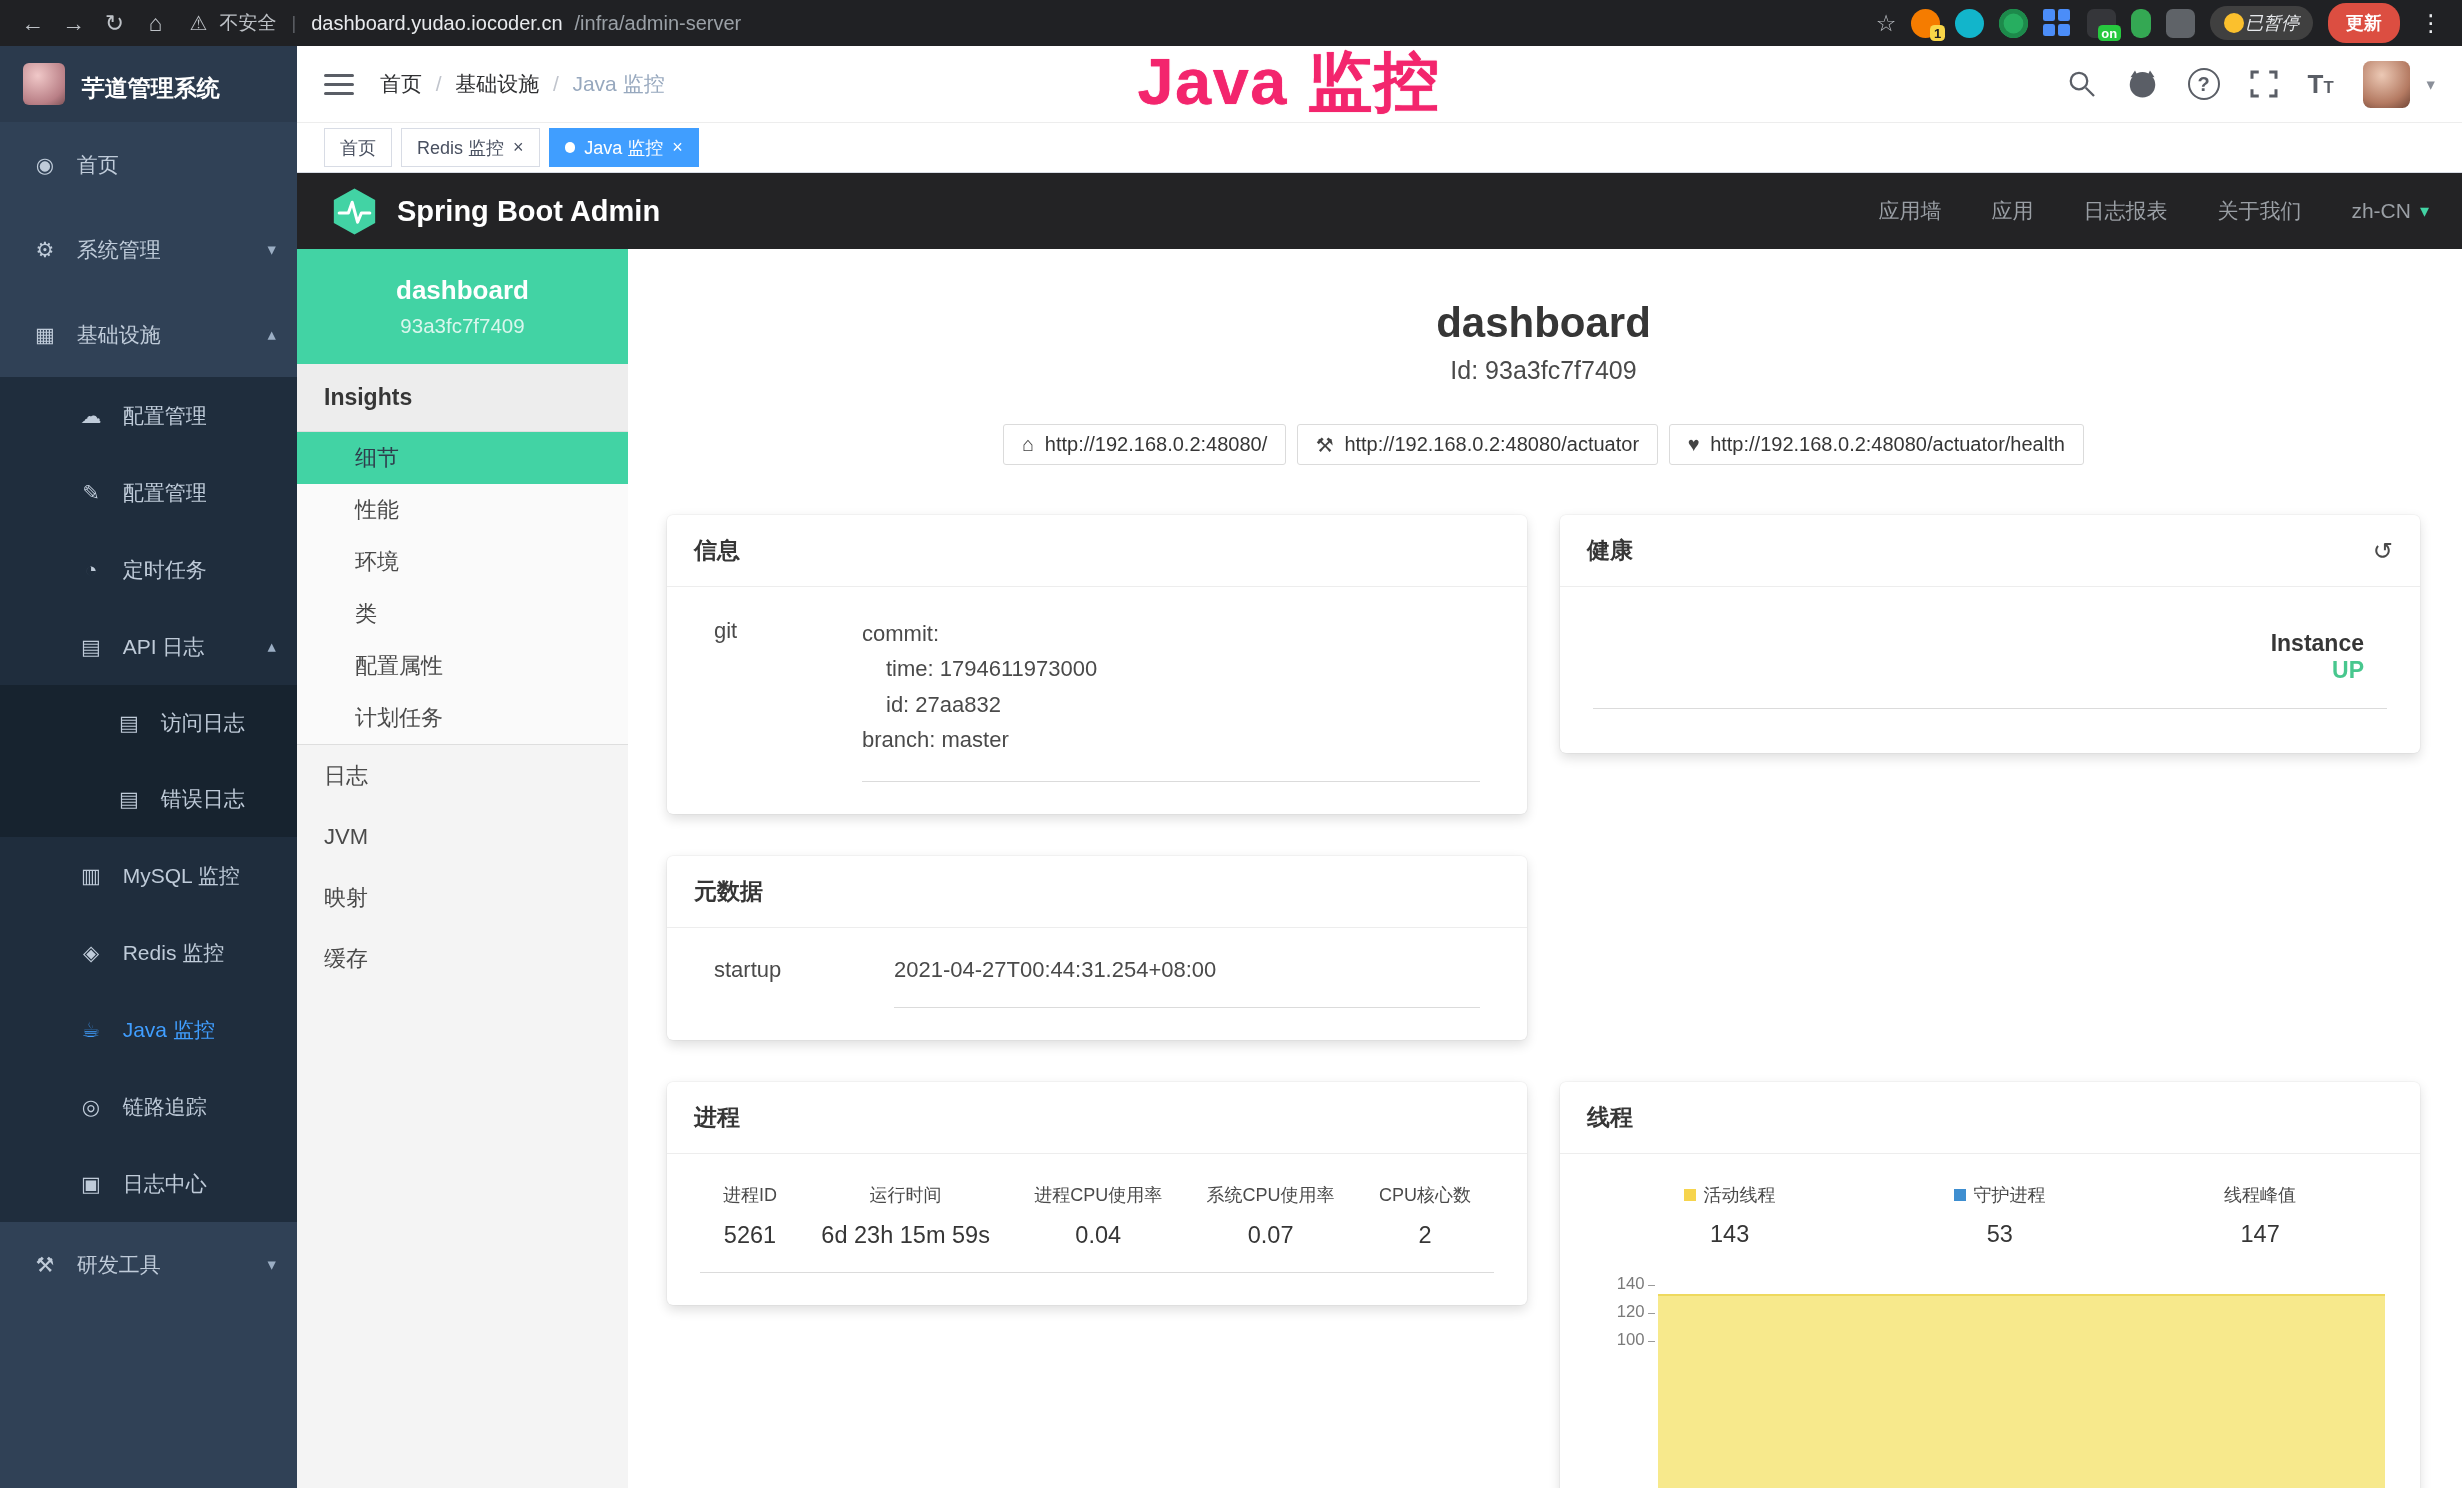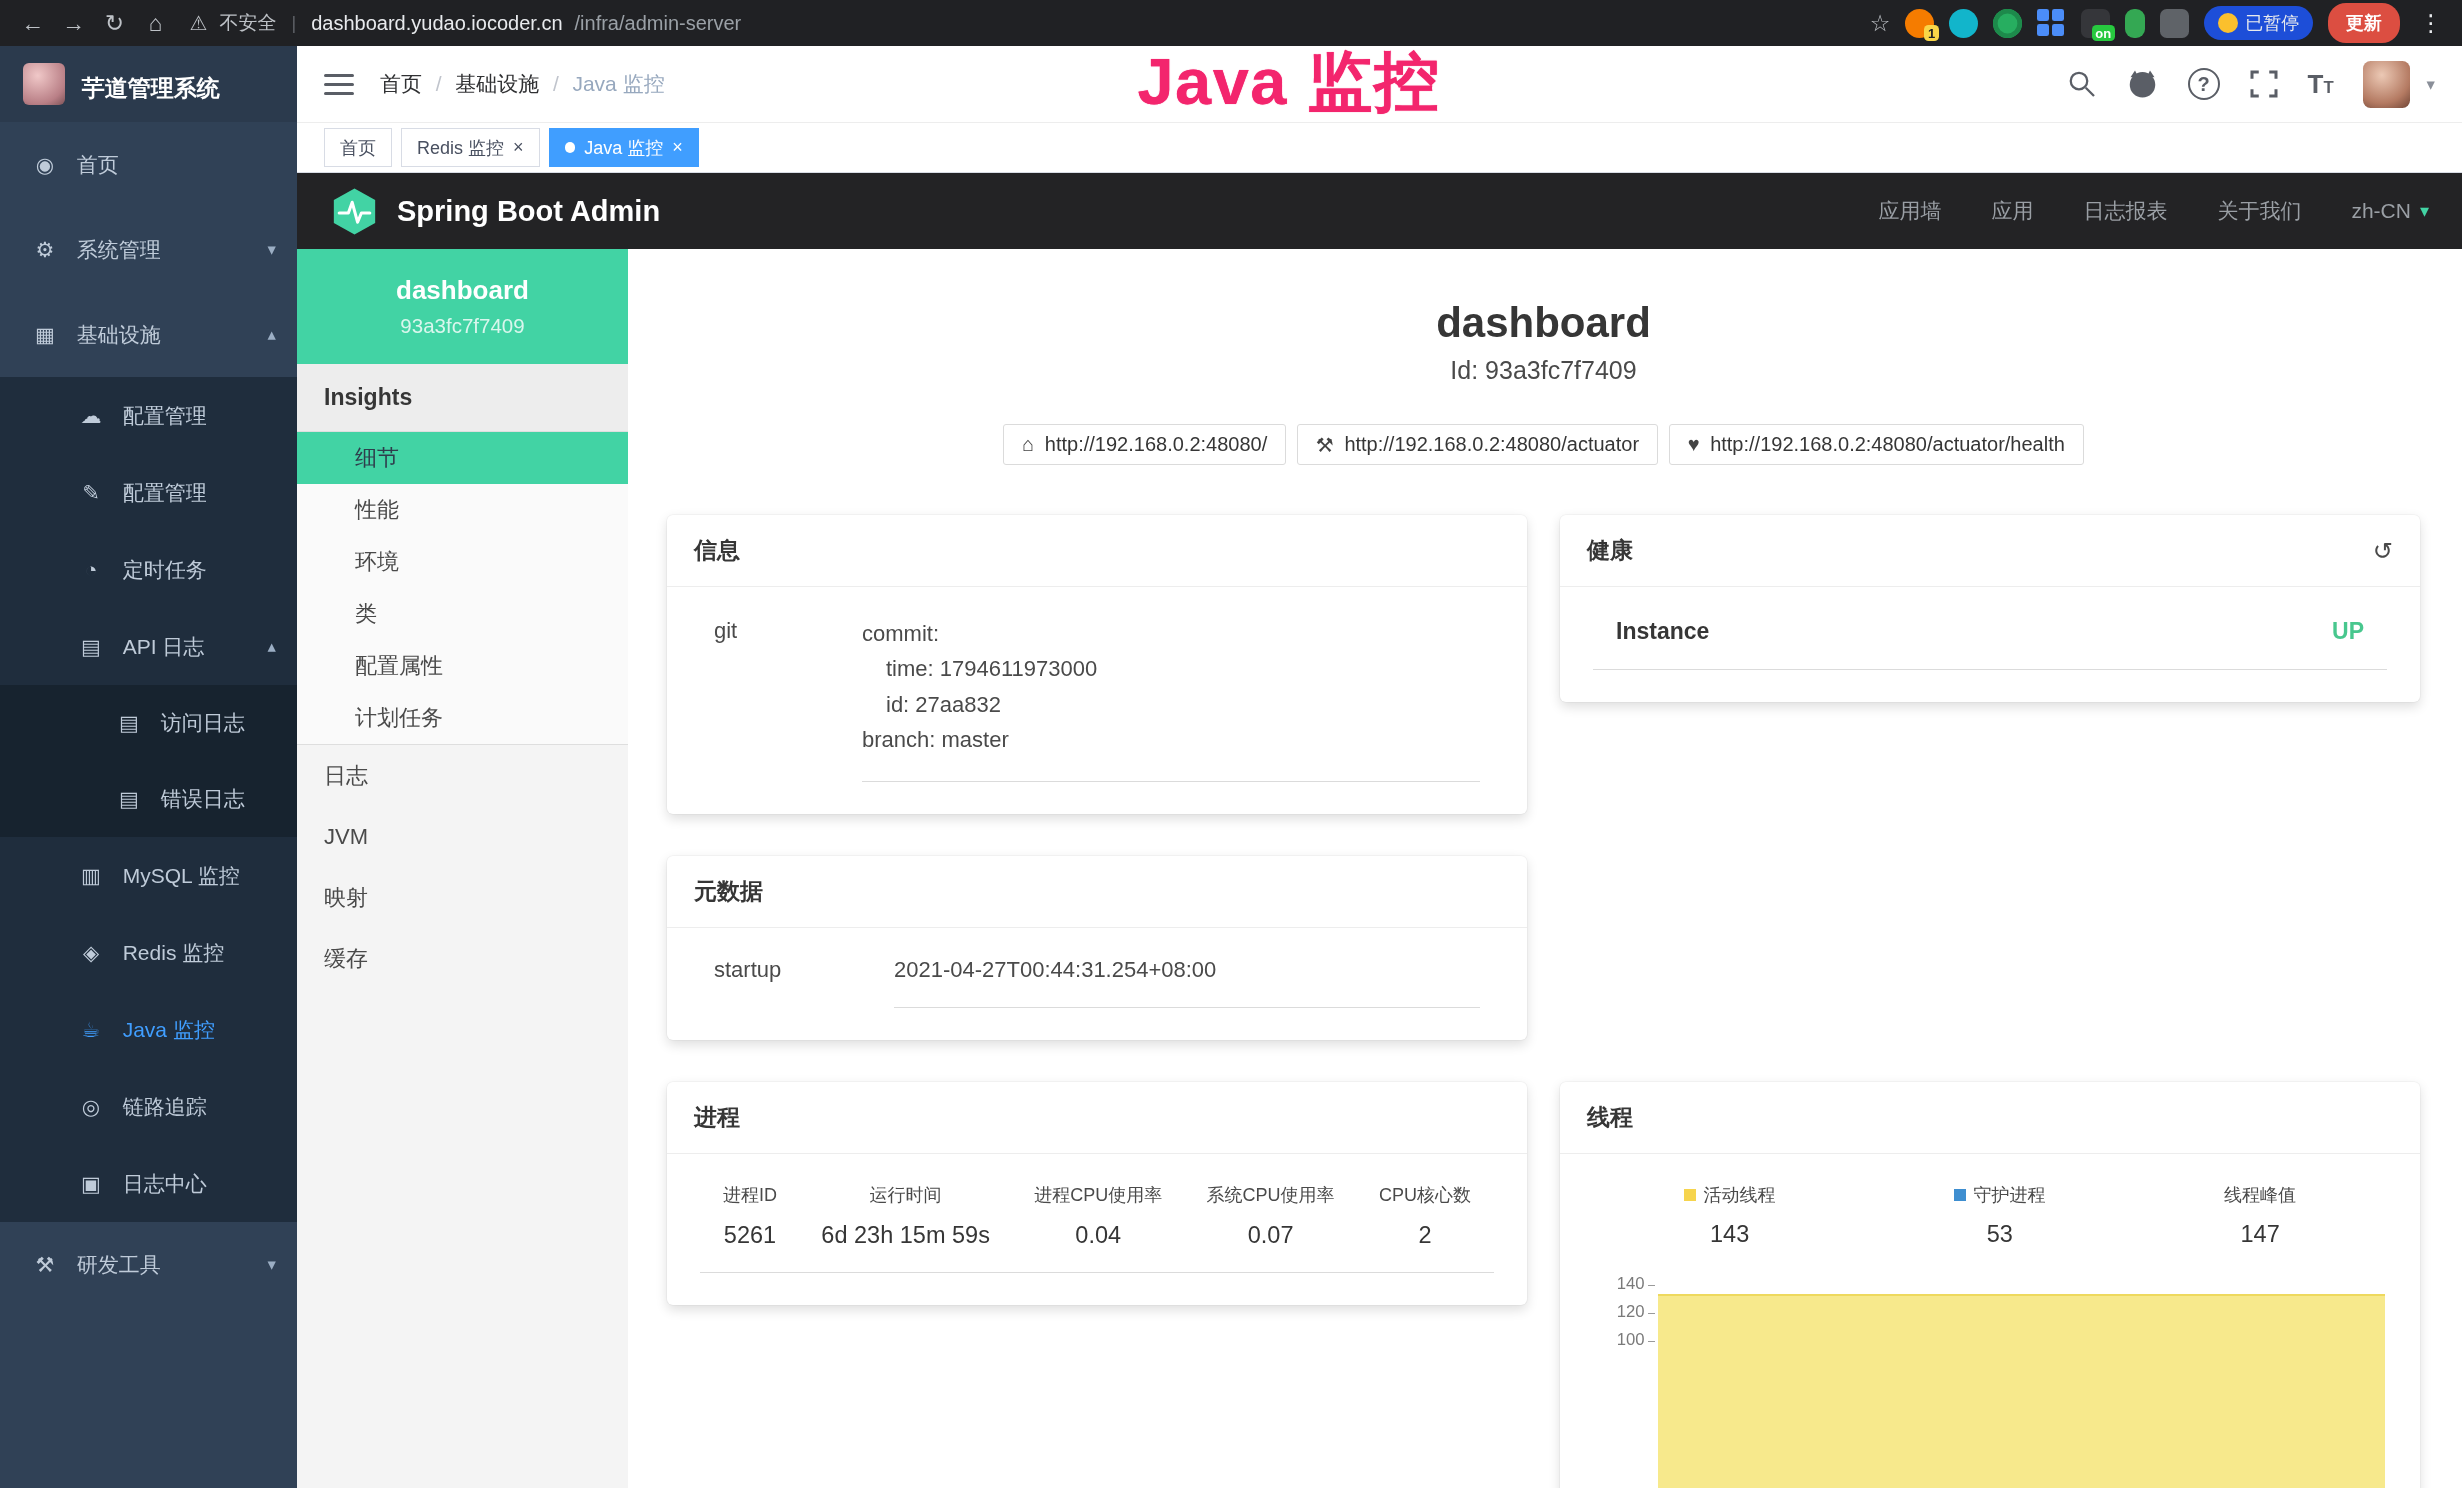--- a/index.html
+++ b/index.html
@@ -16,21 +16,21 @@
   .addr .host { color:#e8eaed; }
   .addr .path { color:#9aa0a6; }
   .bright { display:flex; align-items:center; gap:15px; margin-left:auto; }
   .star { font-size:23px; color:#bdc1c6; }
   .ext { width:29px; height:29px; border-radius:50%; position:relative; flex:0 0 auto; }
   .ext.sq { border-radius:6.8px; }
   .ext .badge { position:absolute; right:-4.6px; bottom:-3.8px; background:#f9d648; color:#202124; font-size:13px; line-height:1; padding:1.5px 3.8px; border-radius:4.6px; font-weight:bold; }
   .ext .badge.green { background:#27c93f; color:#fff; }
   .grid4 { width:29px; height:29px; display:grid; grid-template-columns:12px 12px; grid-template-rows:12px 12px; gap:3px; }
   .grid4 div { background:#4b8df8; border-radius:2.3px; }
-  .paused { background:#1d4ed8; border-radius:18px; display:flex; align-items:center; gap:7px; padding:5.3px 13.7px; color:#e8eaed; font-size:18px; }
+  .paused { background:#404040; border-radius:18px; display:flex; align-items:center; gap:1px; padding:5.3px 13.7px; color:#e8eaed; font-size:18px;font-style:italic; }
   .face { width:20px; height:20px; border-radius:50%; background:#fbc02d; }
   .updbtn { background:#dc4e41; color:#fff; font-size:18px; font-weight:bold; border:none; border-radius:18px; padding:7.6px 18px; }
   .dots { color:#e8eaed; font-size:23px; padding:0 4.6px; }
 
   
   .annotation { position:absolute; top:38px; left:1289px; transform:translateX(-50%); font-size:65px; font-weight:800; color:#f3256d; z-index:50; letter-spacing:1.5px; text-shadow:0 0 0.8px #f3256d; white-space:nowrap; }
 
   
   .app { flex:1; display:flex; min-height:0; }
   .app-sidebar { width:297px; flex:0 0 auto; background:#304156; color:#bfcbd9; overflow:hidden; }
@@ -100,21 +100,21 @@
   .card { background:#fff; border-radius:6px; box-shadow:0 4.6px 12px rgba(0,0,0,.13), 0 0 0 0.8px rgba(10,10,10,.04); }
   .card-head { padding:20px 27px; font-size:23px; font-weight:bold; color:#363636; border-bottom:1.5px solid #ededed; display:flex; align-items:center; justify-content:space-between; }
   .card-head .hic { font-size:24px; color:#4a4a4a; font-weight:normal; }
   .card-body { padding:26px 27px 32px; }
 
   .irow { display:flex; padding:3px 20px 0; font-size:22px; color:#4a4a4a; }
   .ikey { width:148px; flex:0 0 auto; padding-top:1.5px; }
   .ival { flex:1; border-bottom:0.8px solid #dbdbdb; padding-bottom:24px; line-height:1.6; }
   .ival .ind { padding-left:24px; }
 
-  .hrow { display:flex; justify-content:space-between; align-items:flex-end; padding:4.6px 23px 24px; border-bottom:0.8px solid #dbdbdb; margin:0 6px; }
+  .hrow { display:flex; justify-content:space-between; align-items:flex-end; padding:4.6px 23px 24px; border-bottom:0.8px solid #dbdbdb; margin:12px 6px;flex-direction:column; }
   .hlabel { font-size:23px; font-weight:bold; color:#363636; }
   .hstatus { font-size:23px; font-weight:bold; color:#48c78e; }
 
   .mrow { display:flex; padding:3px 20px 0; font-size:22px; color:#4a4a4a; }
   .mkey { width:180px; flex:0 0 auto; }
   .mval { flex:1; border-bottom:0.8px solid #dbdbdb; padding-bottom:24px; }
 
   .prow { display:flex; justify-content:space-between; padding:3px 23px 23px; border-bottom:0.8px solid #dbdbdb; margin:0 6px; }
   .pcol { text-align:center; }
   .ph { font-size:18px; color:#4a4a4a; }

